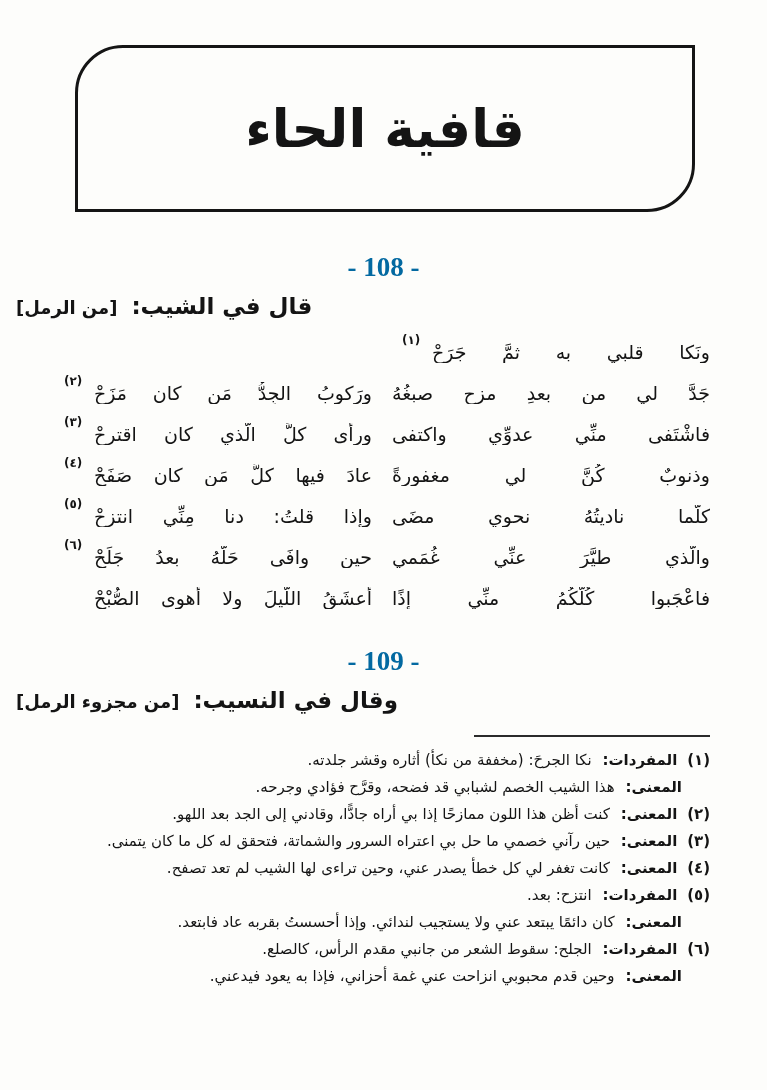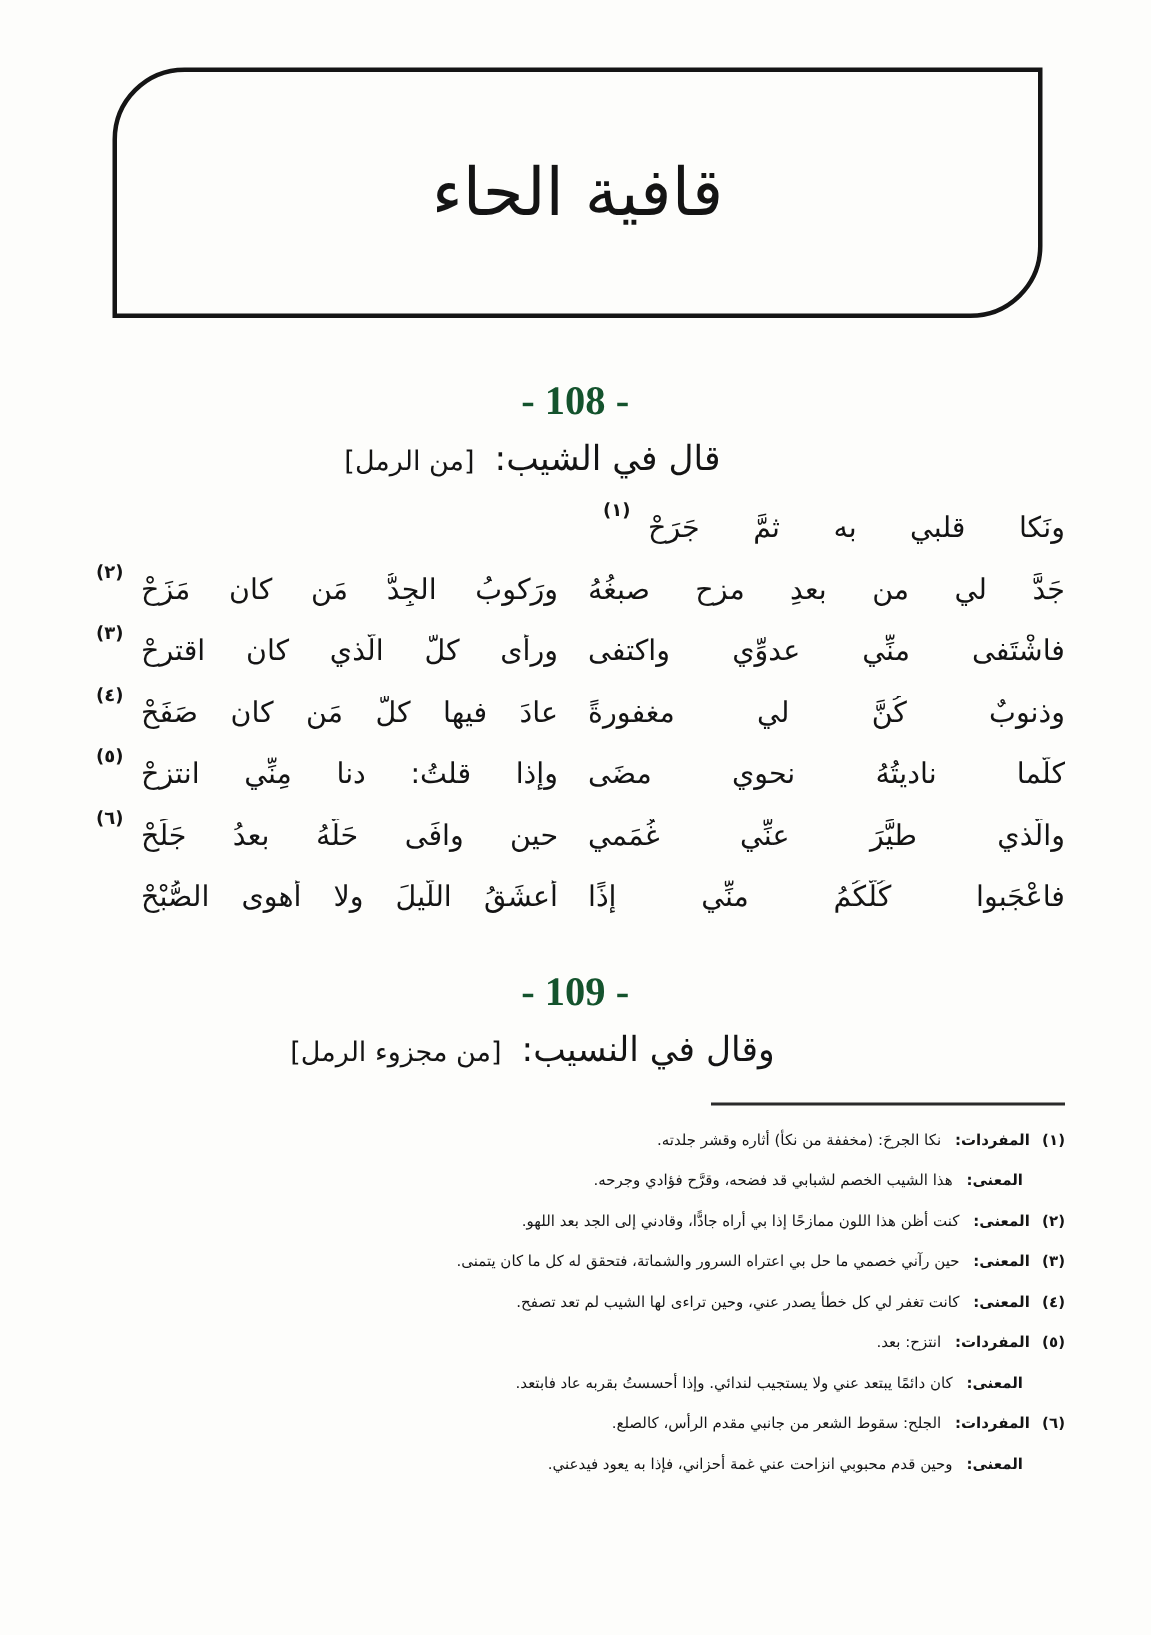--- a/index.html
+++ b/index.html
@@ -10,34 +10,34 @@
   }
   .page{position:relative;width:767px;height:1090px;}
 
   
   .header-box{
     margin:45px 0 0 75px;width:620px;height:167px;box-sizing:border-box;
     border:3px solid #151515;
     border-radius:48px 0 48px 0;
     display:flex;align-items:center;justify-content:center;
   }
-  .header-title{font-size:44px;font-weight:normal;direction:rtl;}
+  .header-title{font-size:52px;font-weight:bold;direction:rtl;}
 
   
   .poem-number{
     text-align:center;font-family:"Liberation Serif",serif;
-    font-weight:bold;font-size:27px;color:#14532d;
+    font-weight:bold;font-size:27px;color:#0369a1;
   }
   .num108{margin-top:40px;}
   .num109{margin-top:28px;}
 
   
   .intro-line{
-    direction:rtl;text-align:center;margin:10px 57px 0 0;
-    font-size:23px;font-weight:normal;
+    direction:rtl;text-align:left;margin:10px 57px 0 16px;
+    font-size:23px;font-weight:bold;
   }
   .meter{font-size:18px;margin-right:6px;}
 
   
   .poem{margin:12px 57px 0 60px;}
   .verse{display:flex;direction:rtl;align-items:center;height:41px;}
   .hemi{
     font-size:19px;font-weight:normal;
     text-align:justify;text-align-last:justify;
     overflow:hidden;max-height:30px;
@@ -49,21 +49,21 @@
     align-self:flex-start;margin-top:2px;direction:ltr;
   }
 
   
   .fn-divider{
     margin:22px 57px 0 auto;width:236px;height:0;
     border-top:2px solid #2b2b2b;
   }
   .footnotes{
     margin:10px 57px 0 60px;direction:rtl;
-    font-size:10px;line-height:27px;
+    font-size:15px;line-height:27px;
   }
   .fline{text-align:right;}
   .fline.indent{padding-right:28px;}
   .fmark{font-weight:bold;margin-left:5px;}
   .flabel{font-weight:bold;margin-left:6px;}
   .ftext{font-weight:normal;}
 
   
   .page-number{
     margin-top:16px;text-align:center;

